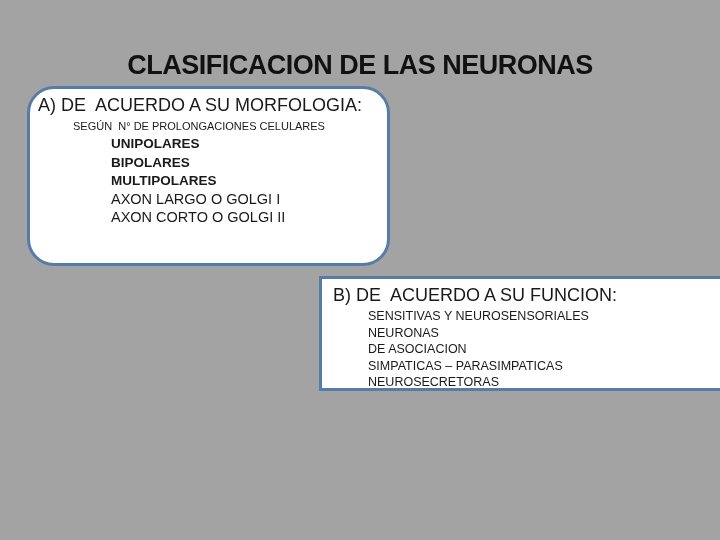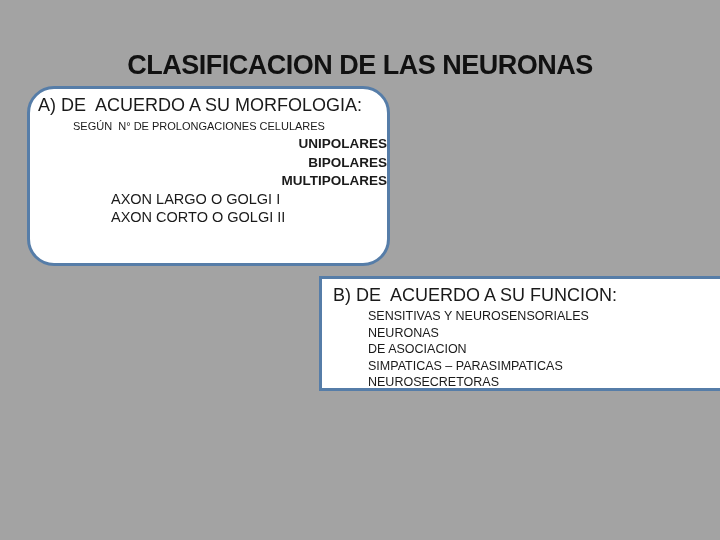--- a/index.html
+++ b/index.html
@@ -36,21 +36,21 @@
   }
   #box-a { left: 27px;  top: 86px;  width: 363px; height: 180px; border-radius: 27px; }
   #box-b { left: 319px; top: 276px; width: 431px; height: 115px; }
   #box-c { left: 46px;  top: 421px; width: 367px; height: 82px;  }
 
   .line { white-space: pre; line-height: 1; }
 
   
   #box-a .heading { margin: 7px 0 0 8px;  font-size: 18px; }
   #box-a .lvl1    { margin: 7px 15px 0 43px; font-size: 11px; }
-  #box-a .lvl2b   { margin: 5px 0 0 81px; font-size: 13.5px; font-weight: bold; text-align: right; }
+  #box-a .lvl2b   { margin: 5px 0 0 81px; font-size: 13.5px; font-weight: bold; }
   #box-a .lvl2    { margin: 4px 0 0 81px; font-size: 14.5px; }
 
   
   #box-b .heading { margin: 7px 0 0 11px; font-size: 18px; }
   #box-b .lvl1    { margin: 4px 0 0 46px; font-size: 12.5px; }
   #box-b .lvl1.first { margin-top: 6px; }
 
   
   #box-c .heading { margin: 9px 0 0 12px; font-size: 18px; }
   #box-c .lvl1    { margin: 8px 0 0 49px; font-size: 13.5px; }

